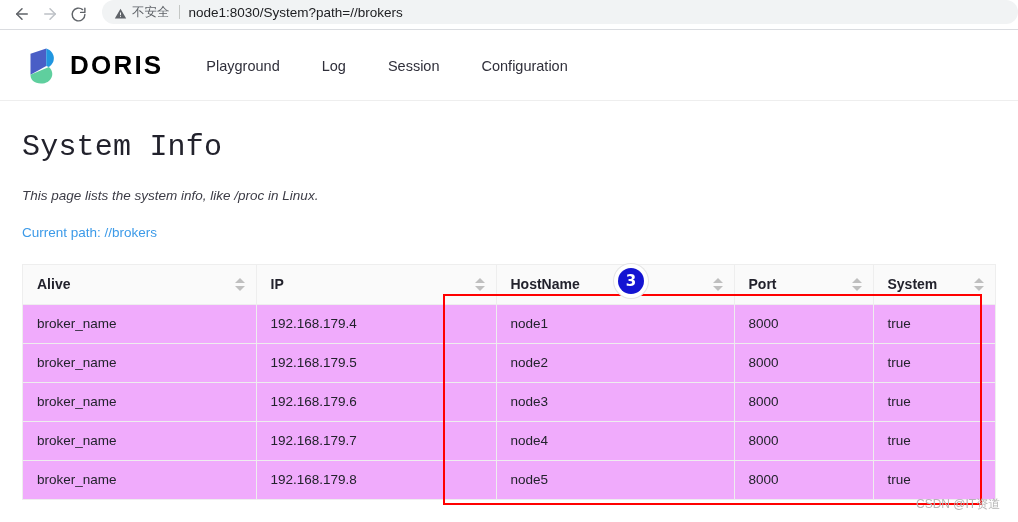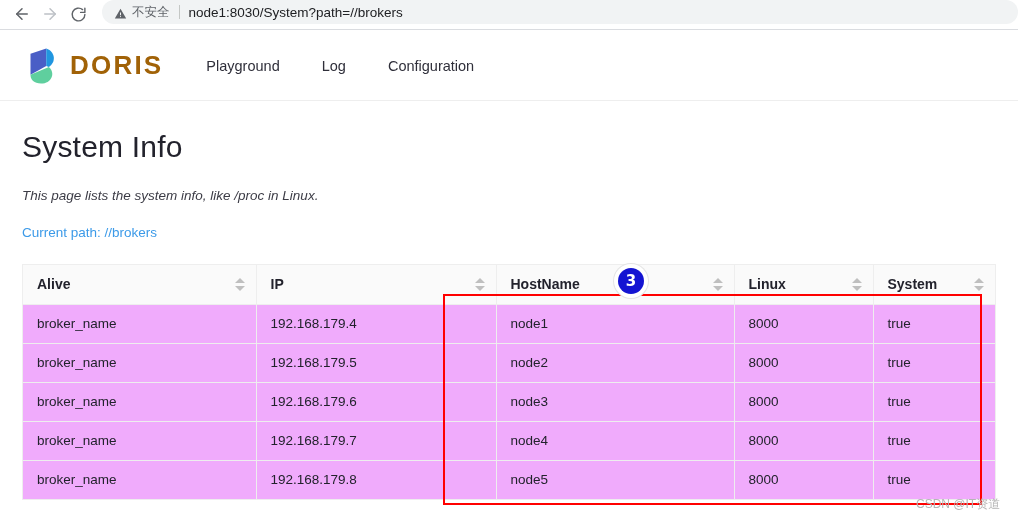--- a/index.html
+++ b/index.html
@@ -80,21 +80,21 @@
     align-items: center;
     padding-left: 20px;
     border-bottom: 1px solid #eeeeee;
     position: relative;
   }
   .logo-wrap { display: flex; align-items: center; flex: 0 0 auto; }
   .logo-mark { width: 42px; height: 42px; flex: 0 0 auto; }
   .logo-text {
     font-size: 26px;
     letter-spacing: 2.2px;
-    color: #a16207;
+    color: #000000;
     font-weight: 600;
     margin-left: 8px;
     font-family: "Liberation Sans", sans-serif;
   }
 
   .main-nav {
     display: flex;
     align-items: center;
     height: 70px;
     margin-left: 22px;
@@ -122,20 +122,21 @@
 
   
   .content { padding: 0 22px; }
 
   .page-title {
     font-size: 30px;
     font-weight: 400;
     color: #22222c;
     margin-top: 29px;
     letter-spacing: .2px;
+    font-family: Liberation Mono, monospace;
   }
   .page-desc {
     margin-top: 24px;
     font-size: 13.5px;
     color: #3c3c46;
     font-style: italic;
   }
   .current-path {
     margin-top: 22px;
     font-size: 13.5px;
@@ -307,20 +308,23 @@
       </span>
       <span class="logo-text">DORIS</span>
     </div>
 
     <nav class="main-nav">
       <div class="nav-item">
         <span>Playground</span>
       </div>
       <div class="nav-item">
         <span>Log</span>
+      </div>
+      <div class="nav-item">
+        <span>Session</span>
       </div>
       <div class="nav-item">
         <span>Configuration</span>
       </div>
     </nav>
   </div>
 
   <div class="content">
     <h1 class="page-title">System Info</h1>
     <p class="page-desc">This page lists the system info, like /proc in Linux.</p>
@@ -352,21 +356,21 @@
                 </span>
             </th>
             <th>
               <span>HostName</span>
               <span class="sorter">
                   <i class="up"></i>
                   <i class="down"></i>
                 </span>
             </th>
             <th>
-              <span>Linux</span>
+              <span>Port</span>
               <span class="sorter">
                   <i class="up"></i>
                   <i class="down"></i>
                 </span>
             </th>
             <th>
               <span>System</span>
               <span class="sorter">
                   <i class="up"></i>
                   <i class="down"></i>

